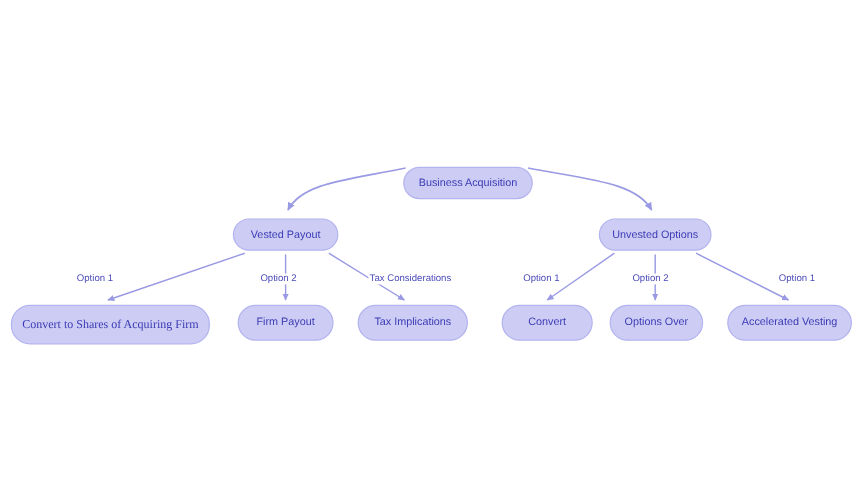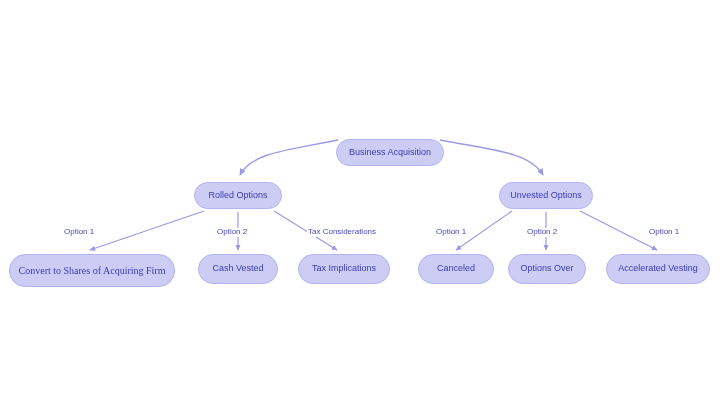--- a/index.html
+++ b/index.html
@@ -83,41 +83,41 @@
     <path d="M 546 212 L 546 250" fill="none" stroke="#9a9ae4" stroke-width="1.2" marker-end="url(#arrow)"></path>
 
     <path d="M 580 211 L 657 250" fill="none" stroke="#9a9ae4" stroke-width="1.2" marker-end="url(#arrow)"></path>
   </svg>
 
   <div class="node" style="left:336px; top:115px; width:108px; height:27px; font-size:9px;margin-top:24px;">
     <span class="node-label">Business Acquisition</span>
   </div>
 
   <div class="node" style="left:194px; top:182px; width:88px; height:27px; font-size:9px;">
-    <span class="node-label">Rolled Options</span>
+    <span class="node-label">Vested Payout</span>
   </div>
 
   <div class="node" style="left:499px; top:182px; width:94px; height:27px; font-size:9px;">
     <span class="node-label">Unvested Options</span>
   </div>
 
   <div class="node" style="left:9px; top:254px; width:166px; height:33px; font-size:10px;font-family:Liberation Serif, serif;">
     <span class="node-label">Convert to Shares of Acquiring Firm</span>
   </div>
 
   <div class="node" style="left:198px; top:254px; width:80px; height:30px; font-size:9px;">
-    <span class="node-label">Cash Vested</span>
+    <span class="node-label">Firm Payout</span>
   </div>
 
   <div class="node" style="left:298px; top:254px; width:92px; height:30px; font-size:9px;align-items:center;">
     <span class="node-label">Tax Implications</span>
   </div>
 
   <div class="node" style="left:418px; top:254px; width:76px; height:30px; font-size:9px;">
-    <span class="node-label">Canceled</span>
+    <span class="node-label">Convert</span>
   </div>
 
   <div class="node" style="left:508px; top:254px; width:78px; height:30px; font-size:9px;">
     <span class="node-label">Options Over</span>
   </div>
 
   <div class="node" style="left:606px; top:254px; width:104px; height:30px; font-size:9px;">
     <span class="node-label">Accelerated Vesting</span>
   </div>
 

